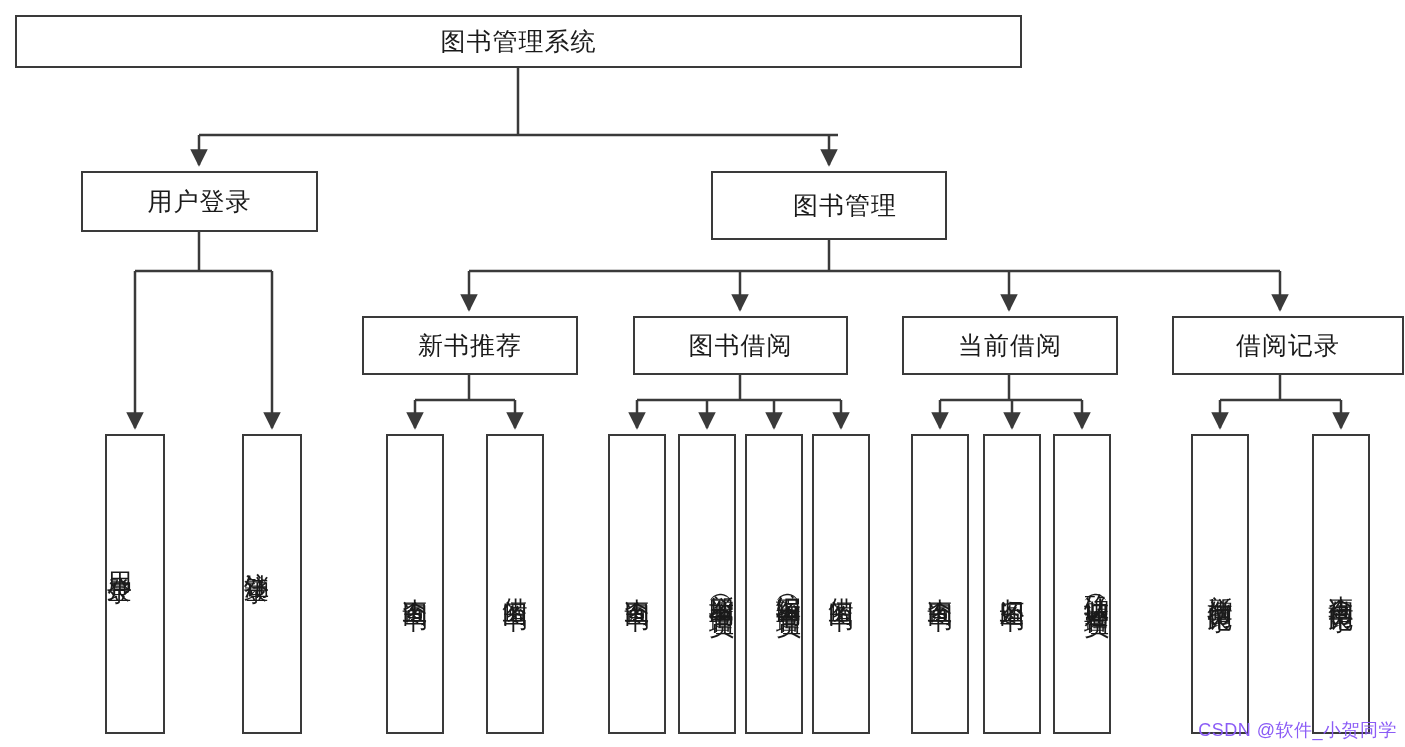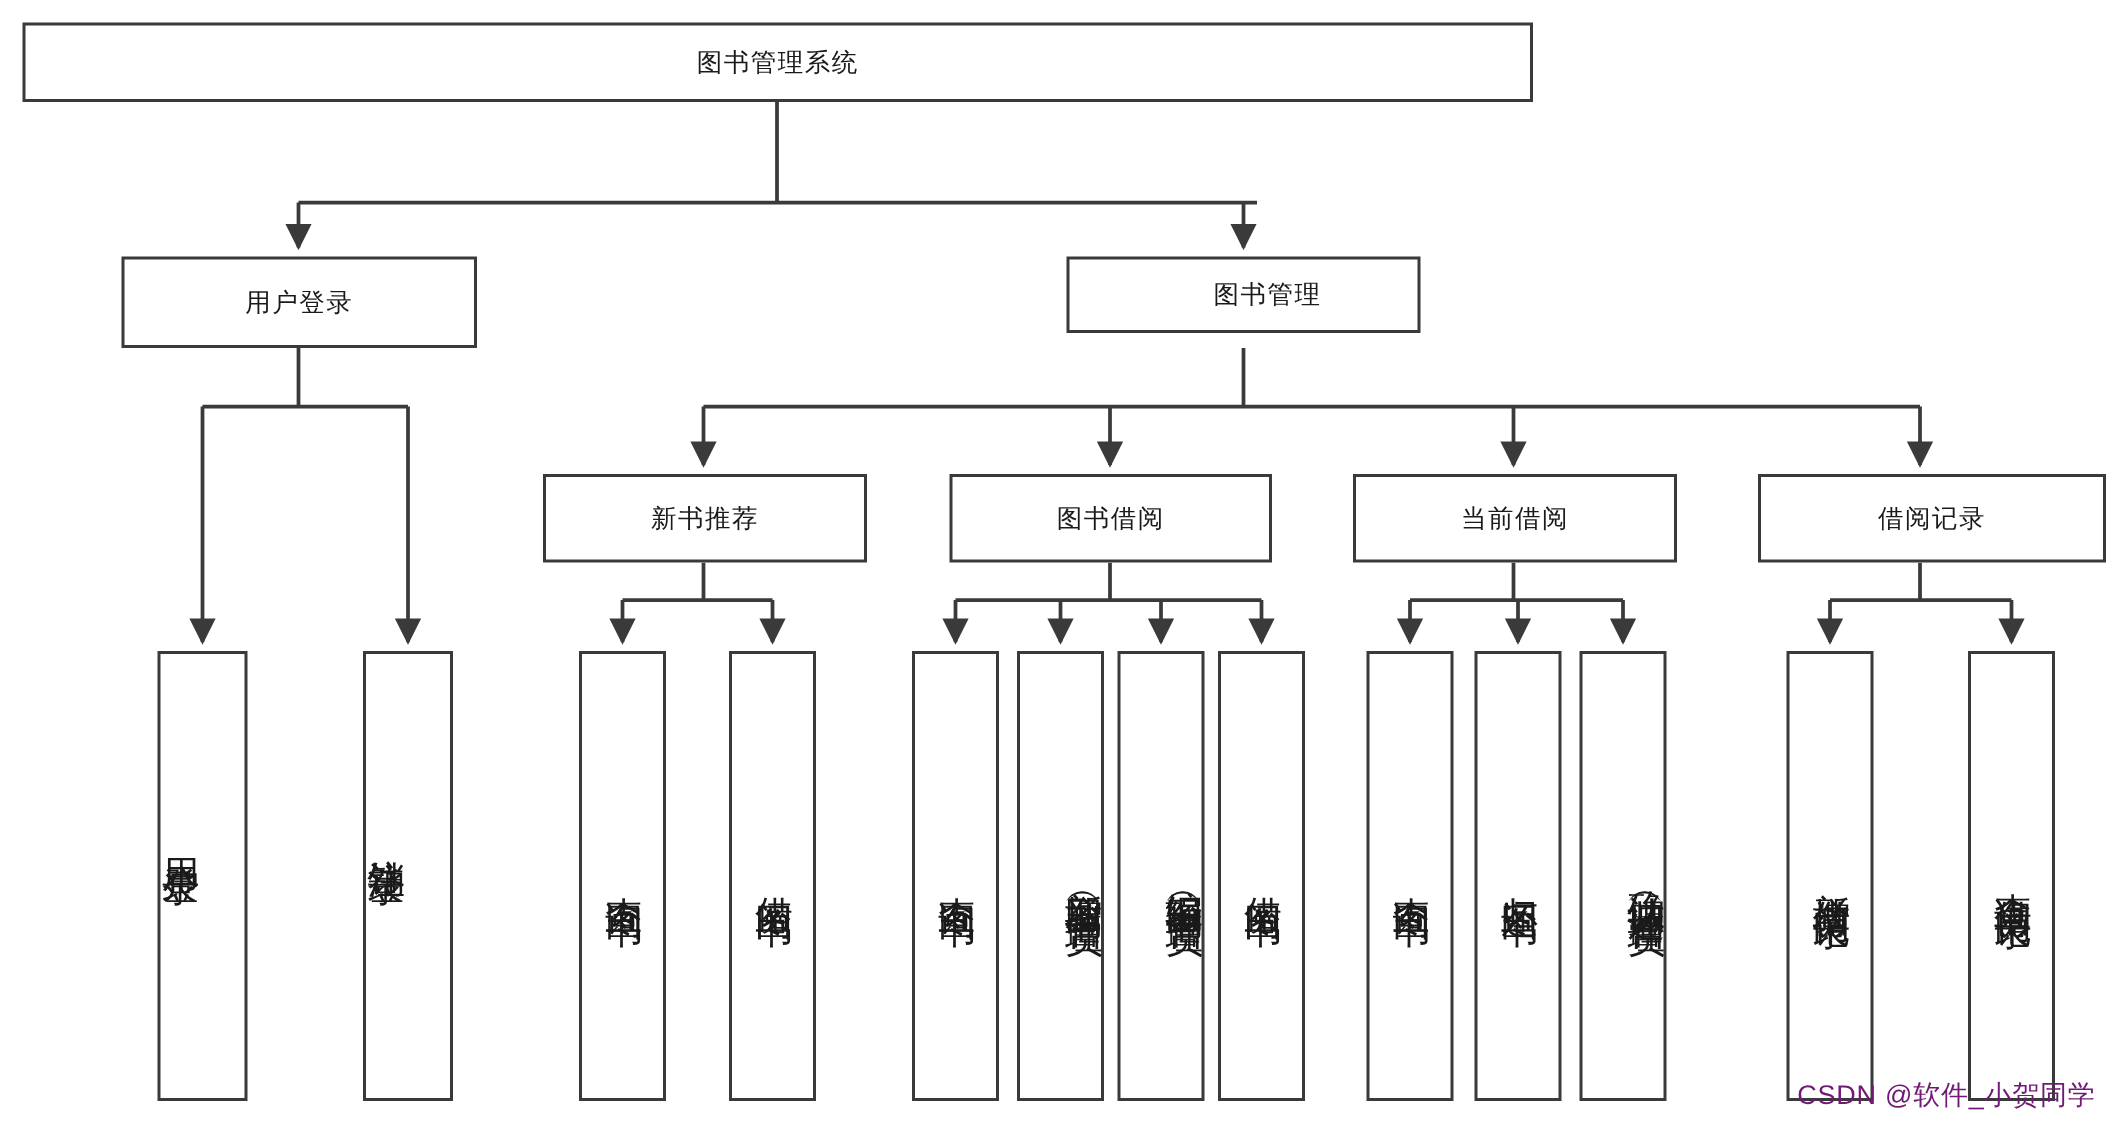--- a/index.html
+++ b/index.html
@@ -29,21 +29,21 @@
     box-sizing: border-box;
     border: 2.5px solid #3a3a3a;
     background: #ffffff;
     color: #1a1a1a;
     display: flex;
     align-items: center;
     justify-content: center;
     text-align: center;
   }
   .node.h {
-    font-size: 17px;
+    font-size: 25px;
     letter-spacing: 1px;
   }
   .node.v {
     writing-mode: vertical-rl;
     text-orientation: upright;
     font-size: 25px;
     letter-spacing: 3px;
     line-height: 1;
     padding: 6px 0;
   }
@@ -53,21 +53,21 @@
   }
   .node.v.topish {
     align-items: flex-start;
     padding-top: 12px;
   }
   .watermark {
     position: absolute;
     right: 8px;
     bottom: 5px;
     font-size: 18px;
-    color: #701a75;
+    color: #8b5cf6;
     letter-spacing: 0.5px;
     white-space: nowrap;
     pointer-events: none;
   }
 </style>
 </head>
 <body>
 
 <div id="canvas">
 
@@ -121,21 +121,21 @@
     </g>
   </svg>
 
   <div class="node h" style="left:15px; top:15px; width:1007px; height:53px;">
     <span>图书管理系统</span>
   </div>
 
   <div class="node h" style="left:81px; top:171px; width:237px; height:61px;">
     <span>用户登录</span>
   </div>
-  <div class="node h" style="left:711px; top:171px; width:236px; height:51px;padding-left:32px;">
+  <div class="node h" style="left:711px; top:171px; width:236px; height:69px;padding-left:32px;">
     <span>图书管理</span>
   </div>
 
   <div class="node h" style="left:633px; top:316px; width:215px; height:59px;">
     <span>图书借阅</span>
   </div>
   <div class="node h" style="left:362px; top:316px; width:216px; height:59px;">
     <span>新书推荐</span>
   </div>
   <div class="node h" style="left:902px; top:316px; width:216px; height:59px;">

